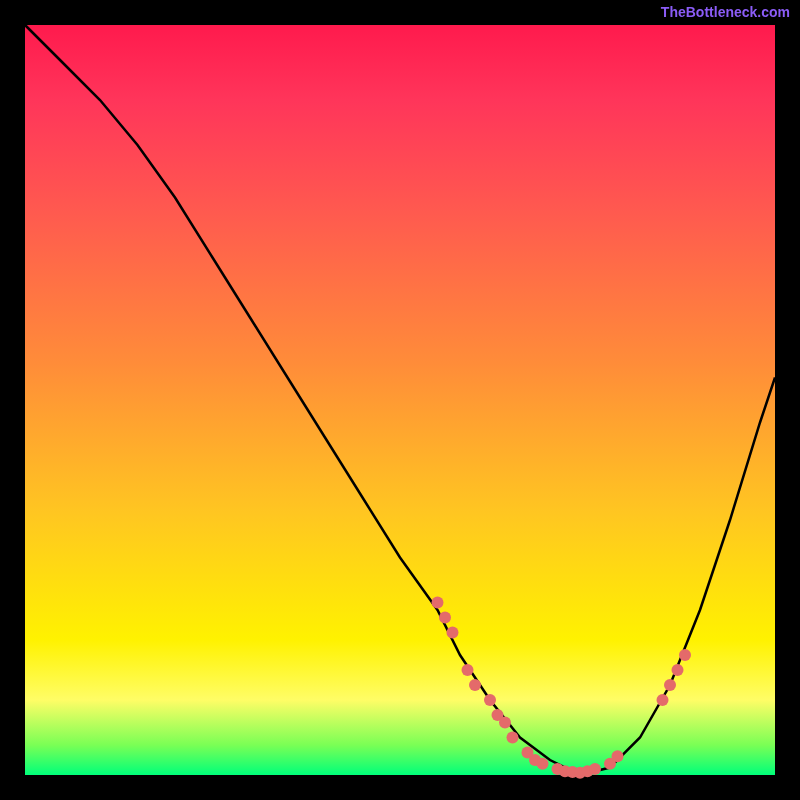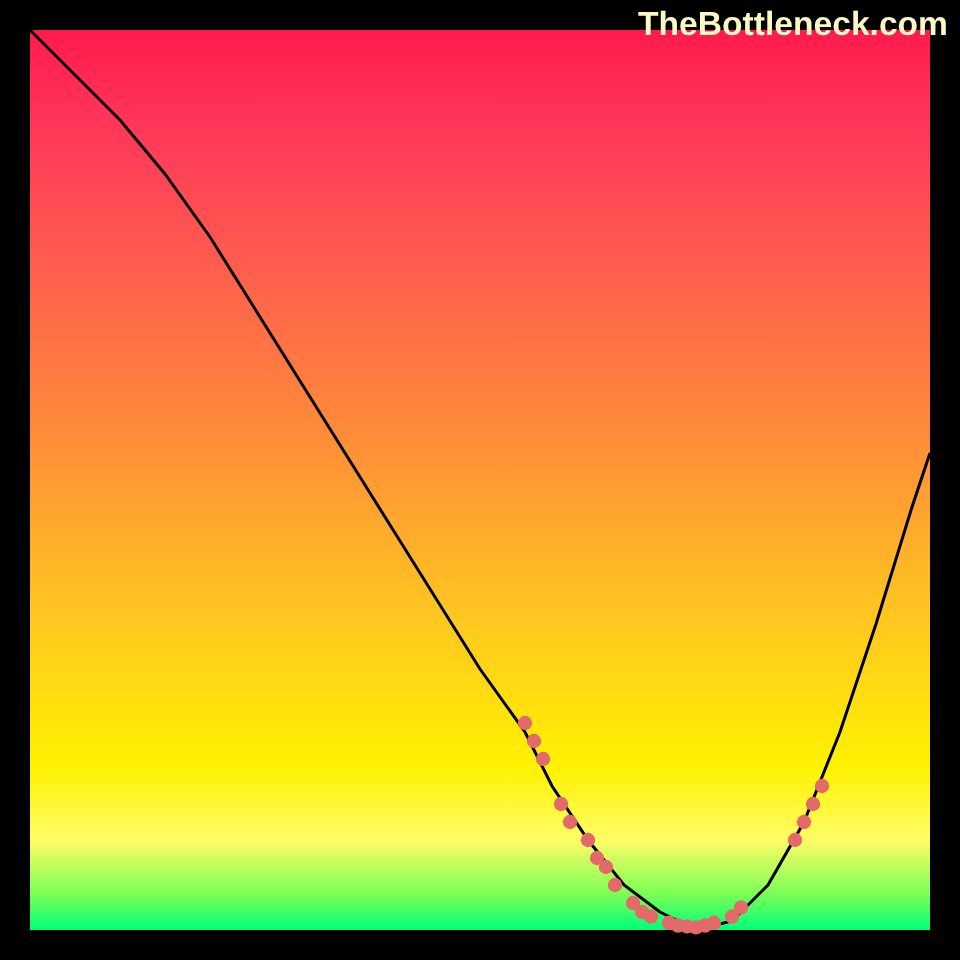--- a/index.html
+++ b/index.html
@@ -13,22 +13,22 @@
   }
   .figure {
     position: relative;
     width: 800px;
     height: 800px;
   }
   .watermark {
     position: absolute;
     top: 4px;
     right: 10px;
-    color: #fef9c3;
-    font-size: 28px;
+    color: #8b5cf6;
+    font-size: 14px;
     font-weight: bold;
     z-index: 10;
     font-family: Arial, Helvetica, sans-serif;
   }
   .plot-area {
     position: absolute;
     left: 25px;
     top: 25px;
     width: 750px;
     height: 750px;

